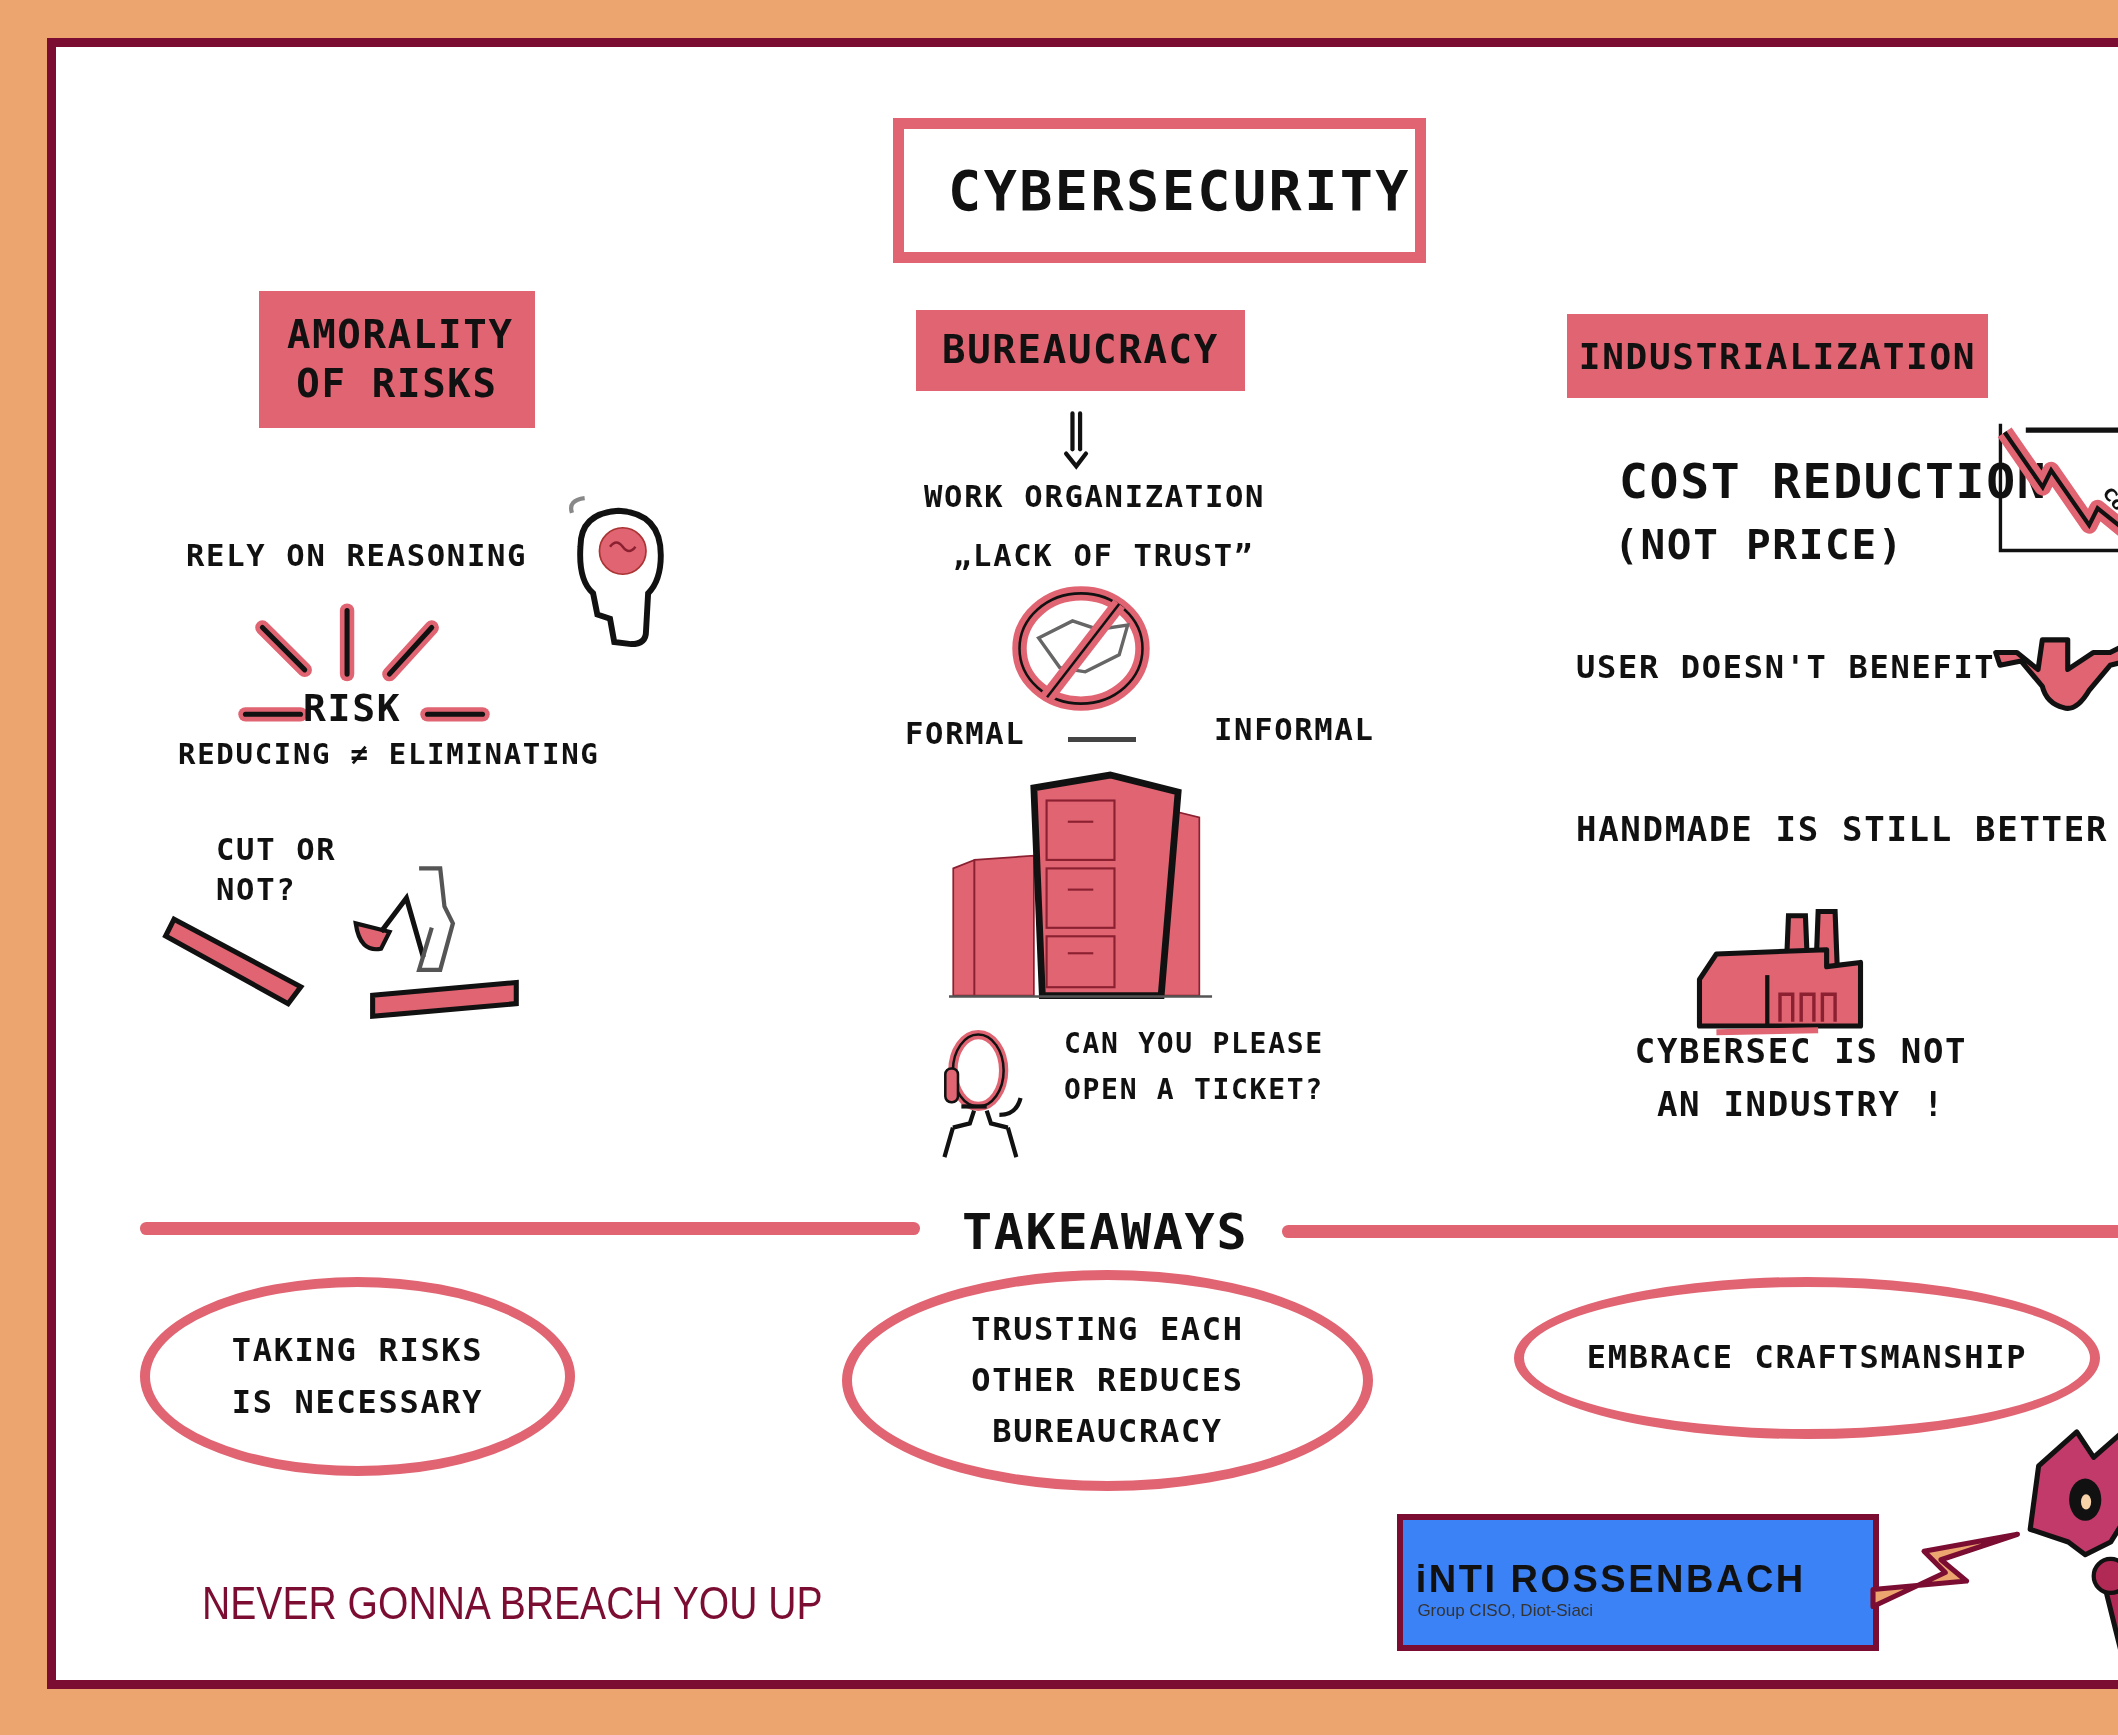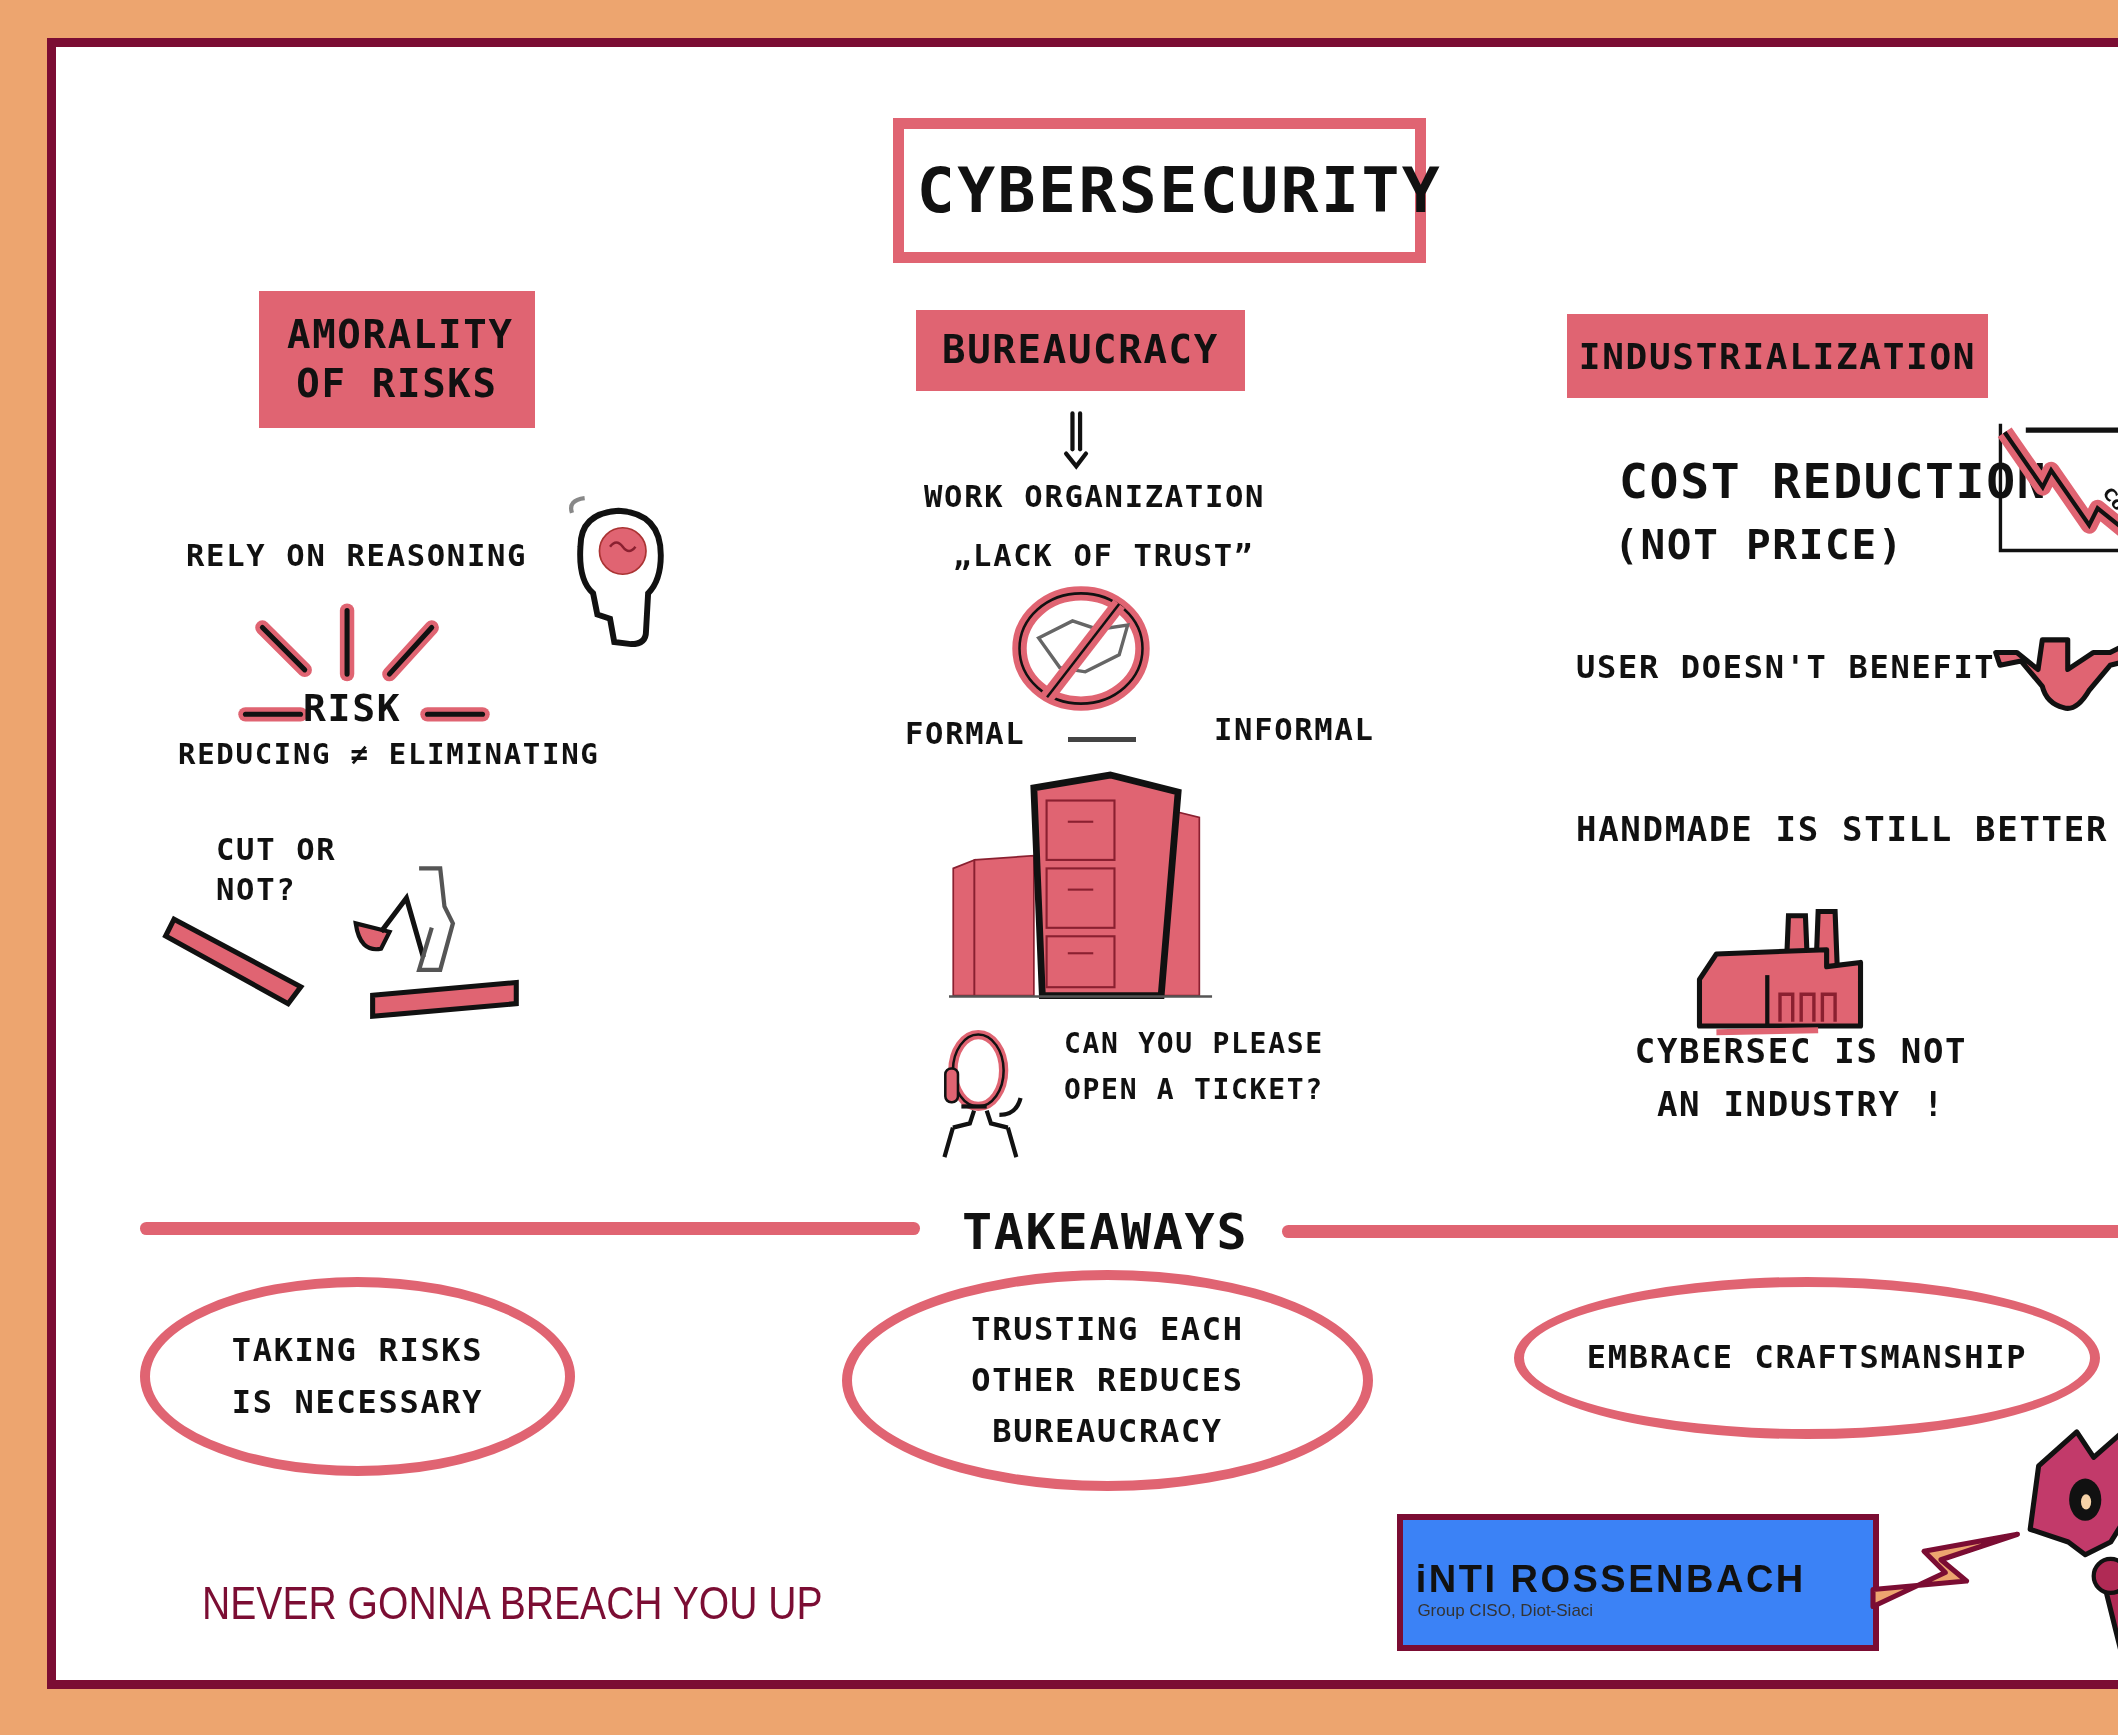--- a/index.html
+++ b/index.html
@@ -1,21 +1,21 @@
 <!DOCTYPE html>
 <html style="font-size:6.8px"><head>
 <meta charset="utf-8">
 <style>
   html, body { margin:0; padding:0; }
   body { width:2315px; height:1736px; background:#eda56f; position:relative; overflow:hidden; font-family:"DejaVu Sans", sans-serif; }
   .frame { position:absolute; left:47px; top:38px; width:2214px; height:1633px; background:#ffffff; border:9.3px solid #7b0d33; border-bottom-right-radius:59px; }
   .abs { position:absolute; }
   .hand { font-family:"DejaVu Sans Mono", monospace; font-weight:bold; color:#111; text-transform:uppercase; letter-spacing:1.7px; white-space:nowrap; }
   .title-box { left:893px; top:118px; width:511px; height:123px; border:11px solid #e06472; display:flex; align-items:center; justify-content:center; background:#fff; }
-  .title-box span { font-size:63px; letter-spacing:2.5px;margin-left:40px; }
+  .title-box span { font-size:55px; letter-spacing:2.5px;margin-left:40px; }
   .cat { background:#e06472; display:flex; align-items:center; justify-content:center; text-align:center; }
   .cat span { font-size:39px; line-height:1.25; }
   .note { font-size:30.5px; }
   .line { height:12.7px; background:#e06472; border-radius:6.4px; }
   .ellipse { border:10.2px solid #e06472; border-radius:50%; display:flex; align-items:center; justify-content:center; text-align:center; background:transparent; }
   .ellipse span { font-size:32px; line-height:1.6; white-space:normal; }
   .name-box { left:1397px; top:1514px; width:470px; height:125px; background:#3b82f6; border:6.8px solid #7b0d33; }
   .name { font-family:"Liberation Sans", sans-serif; font-weight:bold; font-size:38px; letter-spacing:2.5px; color:#111; position:absolute; left:12.7px; top:38px; }
   .role { font-family:"Liberation Sans", sans-serif; font-size:17px; color:#333; position:absolute; left:14.4px; top:81px; }
   .tagline { left:202px; top:1576px; font-family:"Liberation Sans", sans-serif; font-size:46px; color:#7b0d33; white-space:nowrap; transform:scaleX(0.85); transform-origin:left; }

